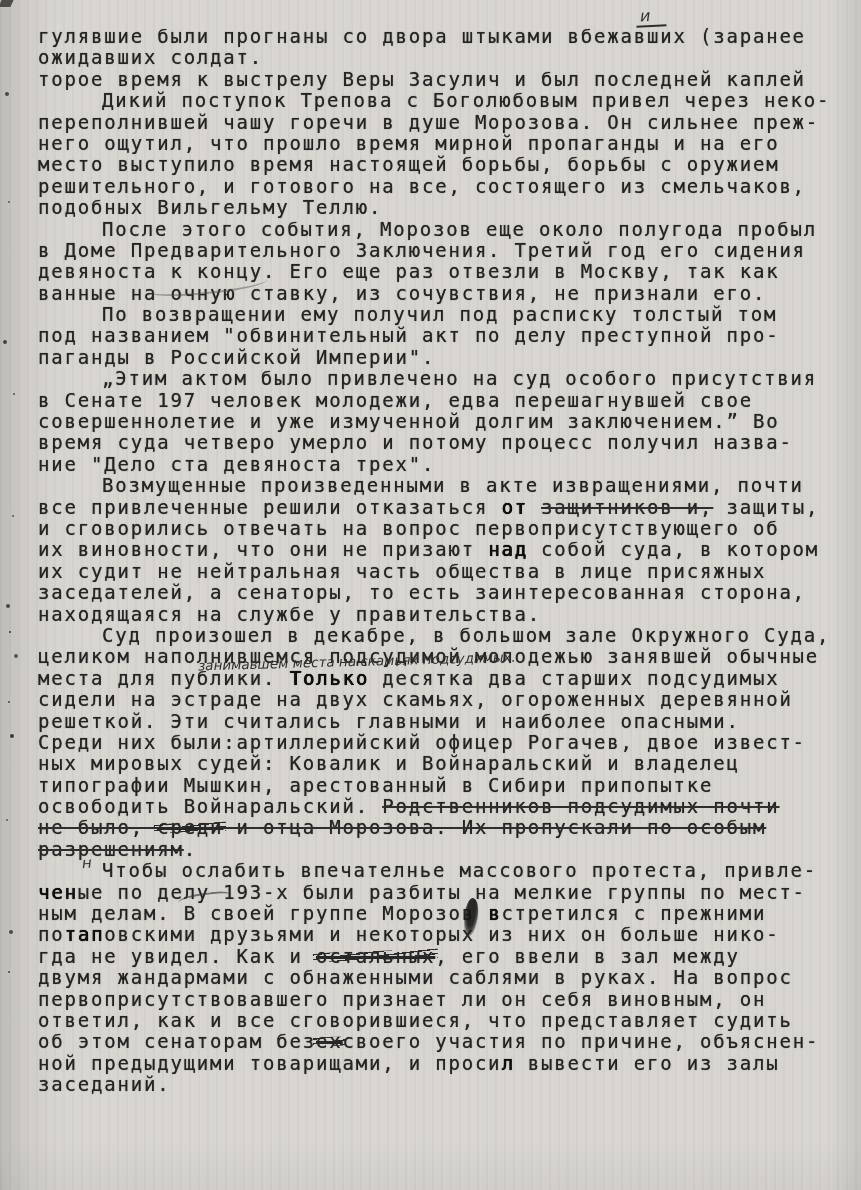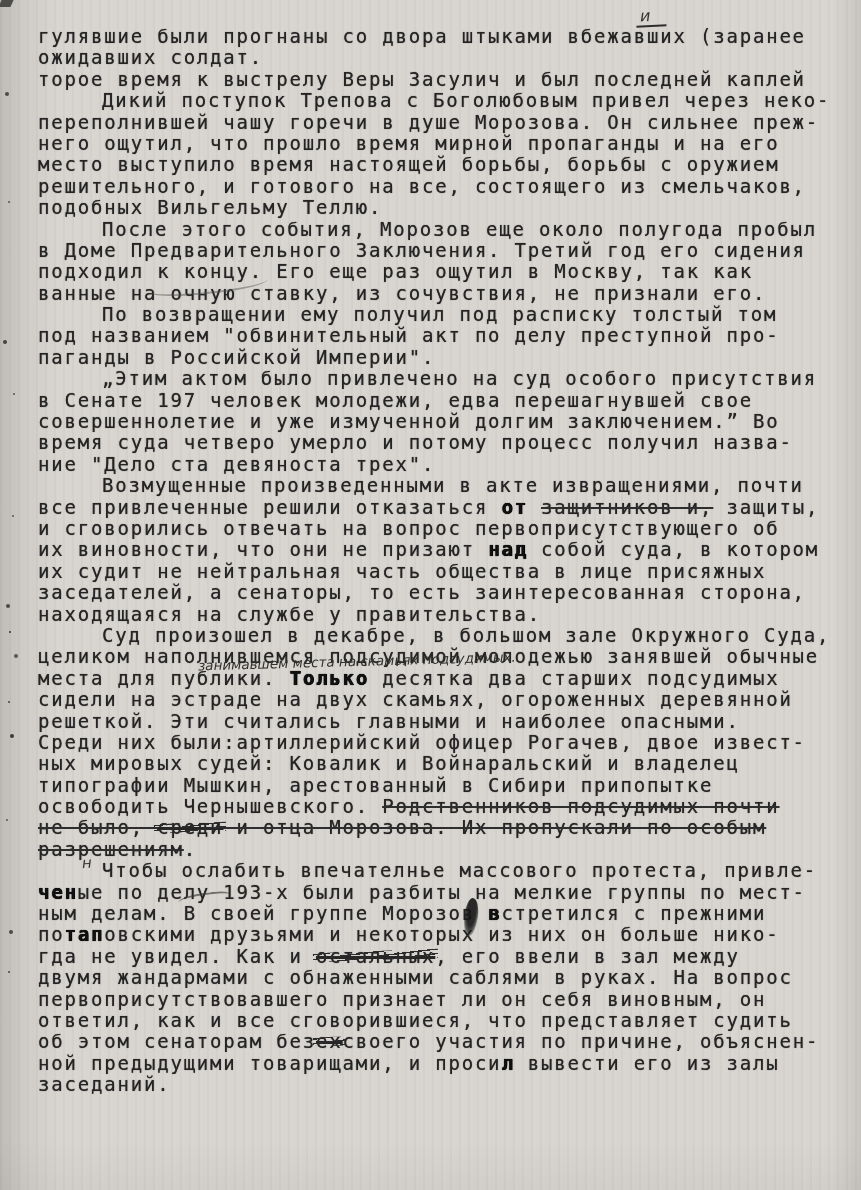--- a/index.html
+++ b/index.html
@@ -22,21 +22,21 @@
   .line{position:relative;height:21.4px;line-height:21.4px;white-space:pre;}
   .line.indent{padding-left:64px;}
   .seg{display:inline;}
   .seg.strike{text-decoration:line-through;text-decoration-thickness:2.2px;text-decoration-color:#2e2e2e;}
   .seg.scribble{position:relative;text-decoration:line-through;text-decoration-thickness:2.5px;text-decoration-color:#262626;}
   .seg.scribble::after{
     content:"";position:absolute;left:-3px;right:-3px;top:30%;height:9px;
     background:repeating-linear-gradient(175deg, rgba(0,0,0,0) 0 1px, #2b2b2b 1px 2.4px, rgba(0,0,0,0) 2.4px 4.6px);
     transform:rotate(-2deg);
   }
-  .seg.overtype{font-weight:bold;color:#101010;text-shadow:0.6px 0 #000,0 0 1px #000;}
+  .seg.overtype{font-weight:normal;color:#101010;text-shadow:0.6px 0 #000,0 0 1px #000;}
   .hand{position:absolute;z-index:3;font-family:"DejaVu Sans","Liberation Sans",sans-serif;
     font-style:italic;color:#333;letter-spacing:0;text-shadow:none;line-height:1;}
   .hand.insert{font-size:16px;border-bottom:2px solid #2d2d2d;padding:0 16px 1px 4px;transform:rotate(-3deg);}
   .hand.note{font-size:13.5px;transform:rotate(-1.6deg);color:#30302e;white-space:nowrap;}
   .hand.margin{font-size:15px;transform:rotate(-4deg);}
   .hand.curve{width:120px;height:15px;border-bottom:2px solid rgba(75,75,75,0.45);
     border-radius:0 0 60% 45%;transform:rotate(-5deg);}
   .hand.squiggle{width:52px;height:10px;border-top:2.2px solid rgba(55,55,55,0.65);
     border-radius:60% 40% 50% 50%;transform:rotate(-7deg);}
   .specks{position:absolute;left:5px;top:92px;width:4px;height:4px;border-radius:50%;background:#4a4a4a;
@@ -61,21 +61,21 @@
       <div class="line"><span class="seg">ожидавших солдат.</span></div>
       <div class="line"><span class="seg">торое время к выстрелу Веры Засулич и был последней каплей</span></div>
       <div class="line indent"><span class="seg">Дикий поступок Трепова с Боголюбовым привел через неко-</span></div>
       <div class="line"><span class="seg">переполнившей чашу горечи в душе Морозова. Он сильнее преж-</span></div>
       <div class="line"><span class="seg">него ощутил, что прошло время мирной пропаганды и на его</span></div>
       <div class="line"><span class="seg">место выступило время настоящей борьбы, борьбы с оружием</span></div>
       <div class="line"><span class="seg">решительного, и готового на все, состоящего из смельчаков,</span></div>
       <div class="line"><span class="seg">подобных Вильгельму Теллю.</span></div>
       <div class="line indent"><span class="seg">После этого события, Морозов еще около полугода пробыл</span></div>
       <div class="line"><span class="seg">в Доме Предварительного Заключения. Третий год его сидения</span></div>
-      <div class="line"><span class="seg">подходил к концу. Его еще раз ощутил в Москву, так как</span></div>
+      <div class="line"><span class="seg">девяноста к концу. Его еще раз отвезли в Москву, так как</span></div>
       <div class="line"><span class="seg">ванные на очную ставку, из сочувствия, не признали его.</span><span class="hand curve" style="left: 110px; top: -6px;"></span></div>
       <div class="line indent"><span class="seg">По возвращении ему получил под расписку толстый том</span></div>
       <div class="line"><span class="seg">под названием "обвинительный акт по делу преступной про-</span></div>
       <div class="line"><span class="seg">паганды в Российской Империи".</span></div>
       <div class="line indent"><span class="seg">„Этим актом было привлечено на суд особого присутствия</span></div>
       <div class="line"><span class="seg">в Сенате 197 человек молодежи, едва перешагнувшей свое</span></div>
       <div class="line"><span class="seg">совершеннолетие и уже измученной долгим заключением.” Во</span></div>
       <div class="line"><span class="seg">время суда четверо умерло и потому процесс получил назва-</span></div>
       <div class="line"><span class="seg">ние "Дело ста девяноста трех".</span></div>
       <div class="line indent"><span class="seg">Возмущенные произведенными в акте извращениями, почти</span></div>
@@ -86,21 +86,21 @@
       <div class="line"><span class="seg">заседателей, а сенаторы, то есть заинтересованная сторона,</span></div>
       <div class="line"><span class="seg">находящаяся на службе у правительства.</span></div>
       <div class="line indent"><span class="seg">Суд произошел в декабре, в большом зале Окружного Суда,</span></div>
       <div class="line"><span class="seg">целиком наполнившемся подсудимой молодежью занявшей обычные</span></div>
       <div class="line"><span class="seg">места для публики. </span><span class="seg overtype">Только</span><span class="seg"> десятка два старших подсудимых</span><span class="hand note" style="left: 160px; top: -13px;">занимавшем места на скамьях подсудимых.</span></div>
       <div class="line"><span class="seg">сидели на эстраде на двух скамьях, огороженных деревянной</span></div>
       <div class="line"><span class="seg">решеткой. Эти считались главными и наиболее опасными.</span></div>
       <div class="line"><span class="seg">Среди них были:артиллерийский офицер Рогачев, двое извест-</span></div>
       <div class="line"><span class="seg">ных мировых судей: Ковалик и Войнаральский и владелец</span></div>
       <div class="line"><span class="seg">типографии Мышкин, арестованный в Сибири припопытке</span></div>
-      <div class="line"><span class="seg">освободить Чернышевского. </span><span class="seg strike">Родственников подсудимых почти</span></div>
+      <div class="line"><span class="seg">освободить Войнаральский. </span><span class="seg strike">Родственников подсудимых почти</span></div>
       <div class="line"><span class="seg strike">не было, </span><span class="seg scribble">среди</span><span class="seg strike"> и отца Морозова. </span><span class="seg strike">Их пропускали по особым</span></div>
       <div class="line"><span class="seg strike">разрешениям</span><span class="seg">.</span></div>
       <div class="line indent"><span class="seg">Чтобы ослабить впечателнье массового протеста, привле-</span><span class="hand margin" style="left: 44px; top: -4px;">н</span></div>
       <div class="line"><span class="seg overtype">чен</span><span class="seg">ые по делу 193-х были разбиты на мелкие группы по мест-</span></div>
       <div class="line"><span class="seg">ным делам. В своей группе Морозов </span><span class="seg overtype">в</span><span class="seg">стретился с прежними</span><span class="hand squiggle" style="left: 140px; top: -10px;"></span></div>
       <div class="line"><span class="seg">по</span><span class="seg overtype">тап</span><span class="seg">овскими друзьями и некоторых из них он больше нико-</span></div>
       <div class="line"><span class="seg">гда не увидел. Как и </span><span class="seg scribble">остальных</span><span class="seg">, его ввели в зал между</span></div>
       <div class="line"><span class="seg">двумя жандармами с обнаженными саблями в руках. На вопрос</span></div>
       <div class="line"><span class="seg">первоприсутствовавшего признает ли он себя виновным, он</span></div>
       <div class="line"><span class="seg">ответил, как и все сговорившиеся, что представляет судить</span></div>

